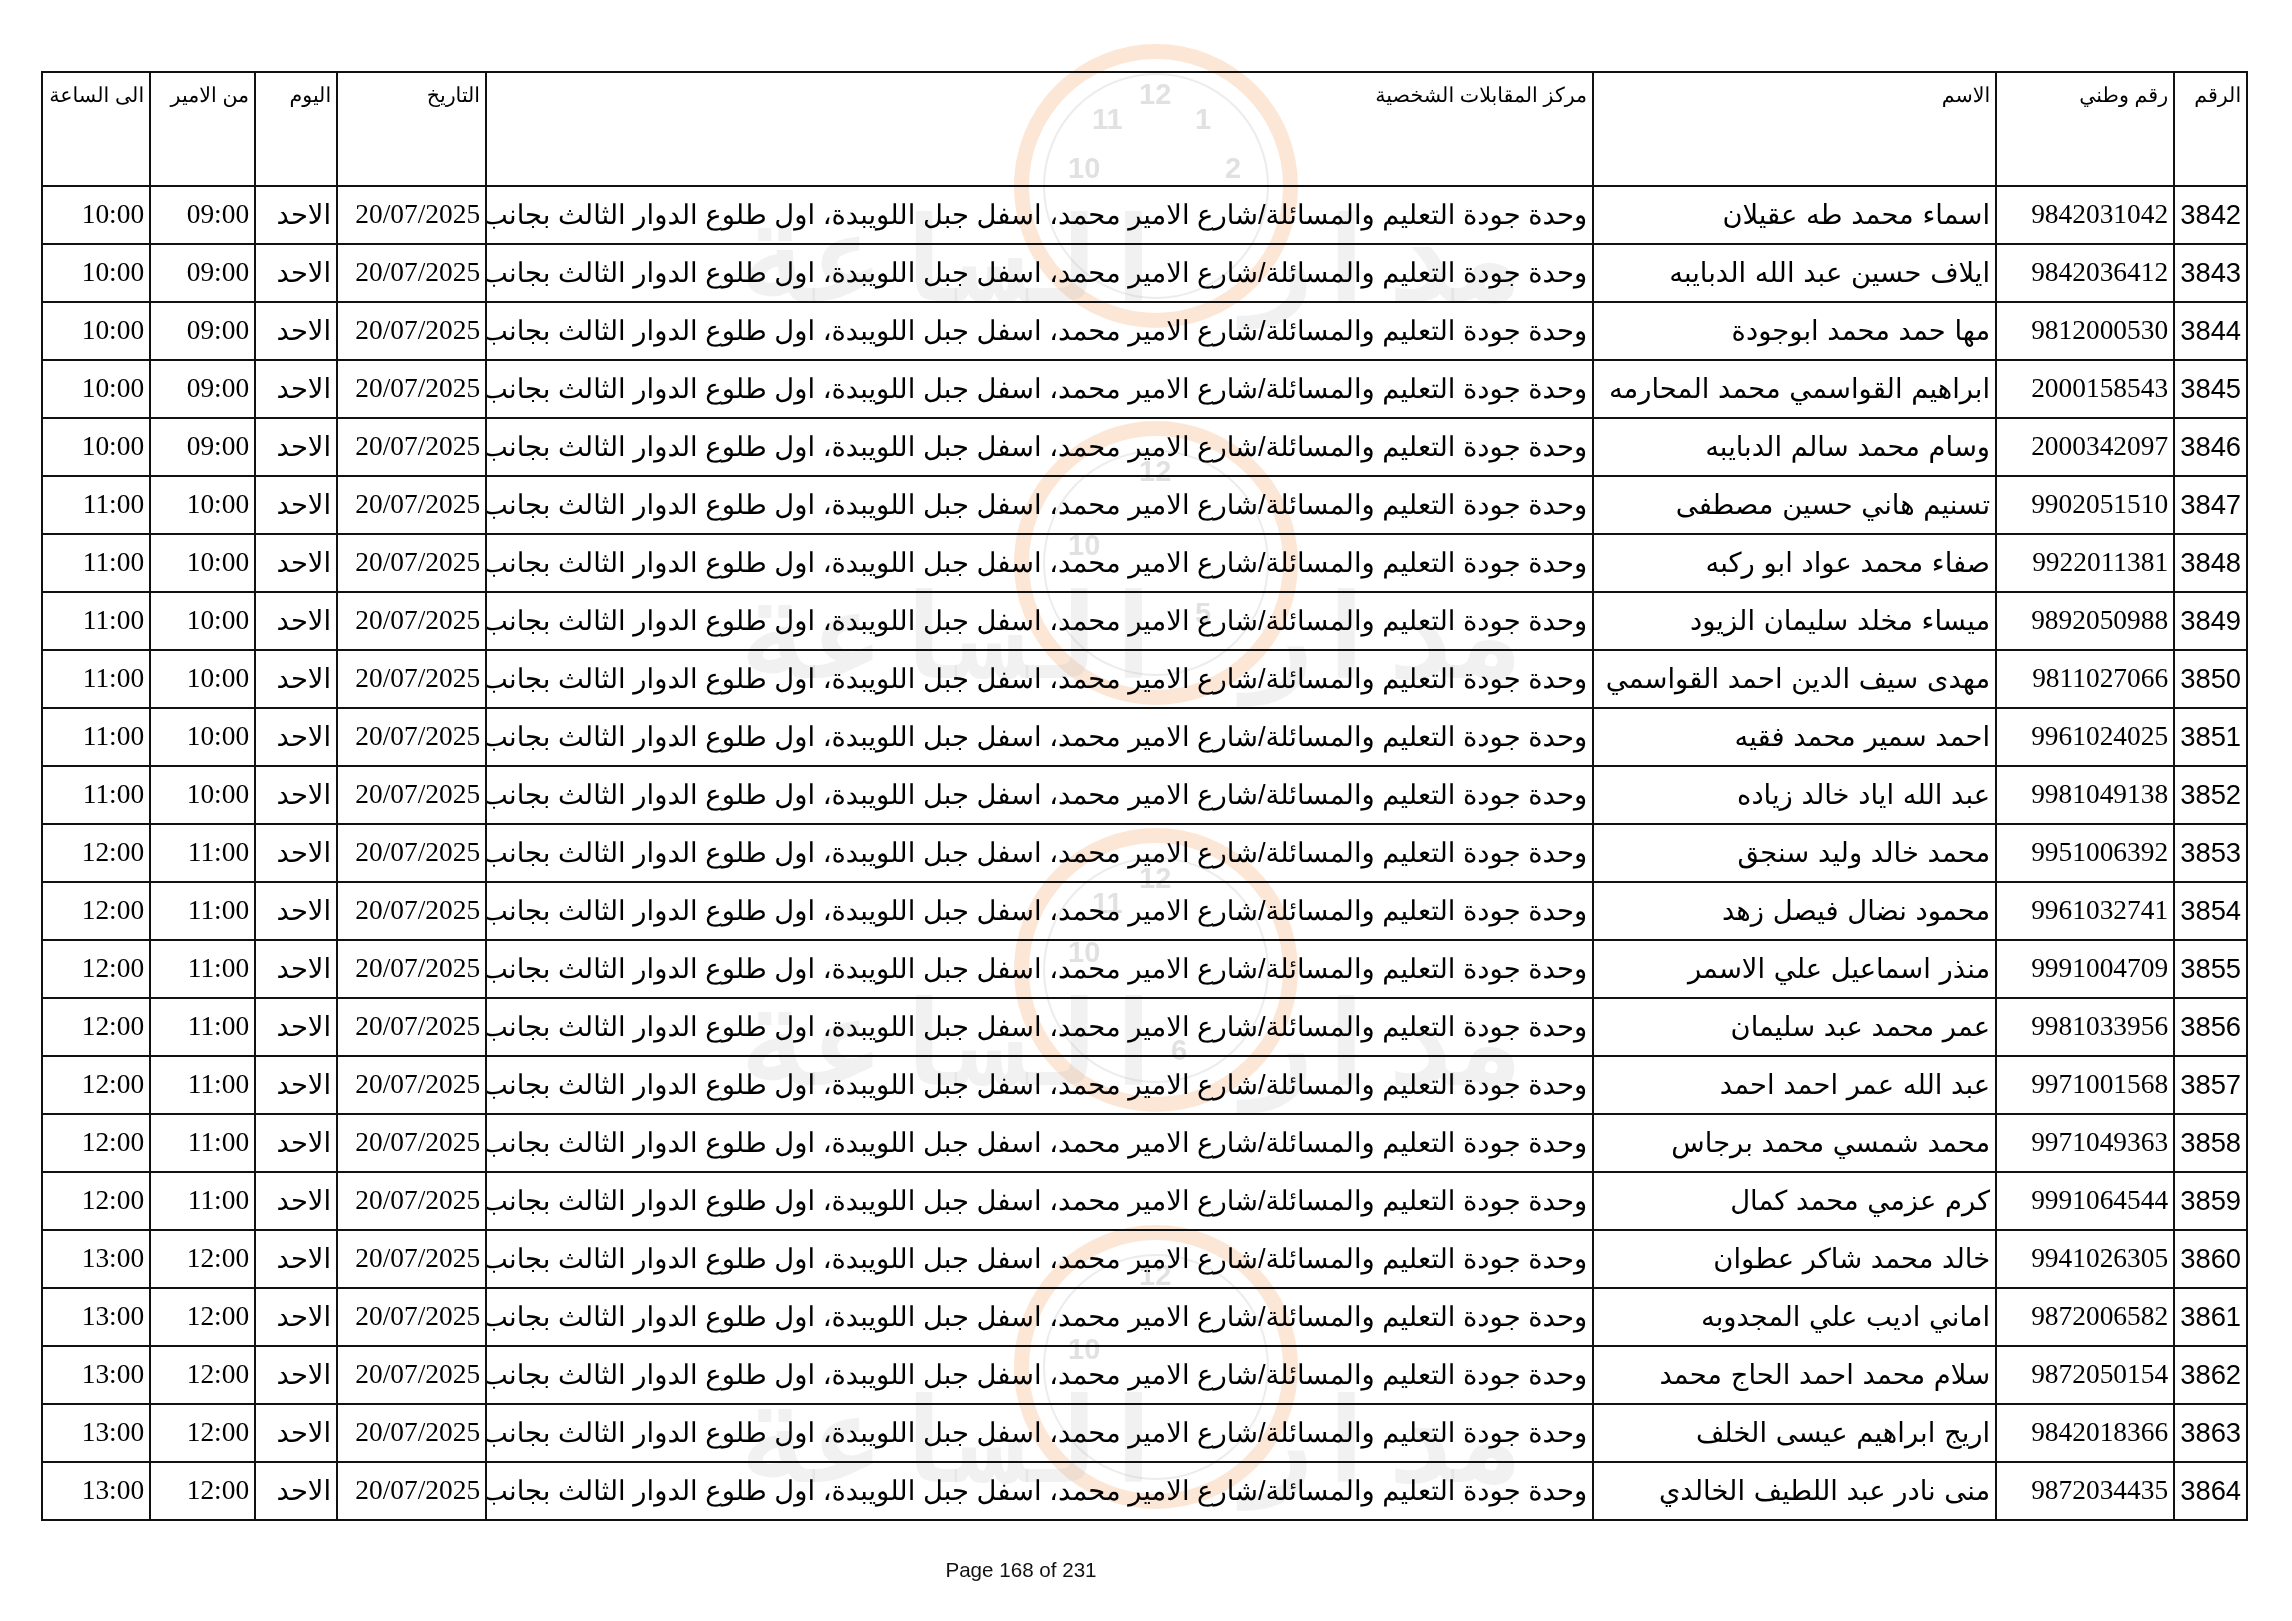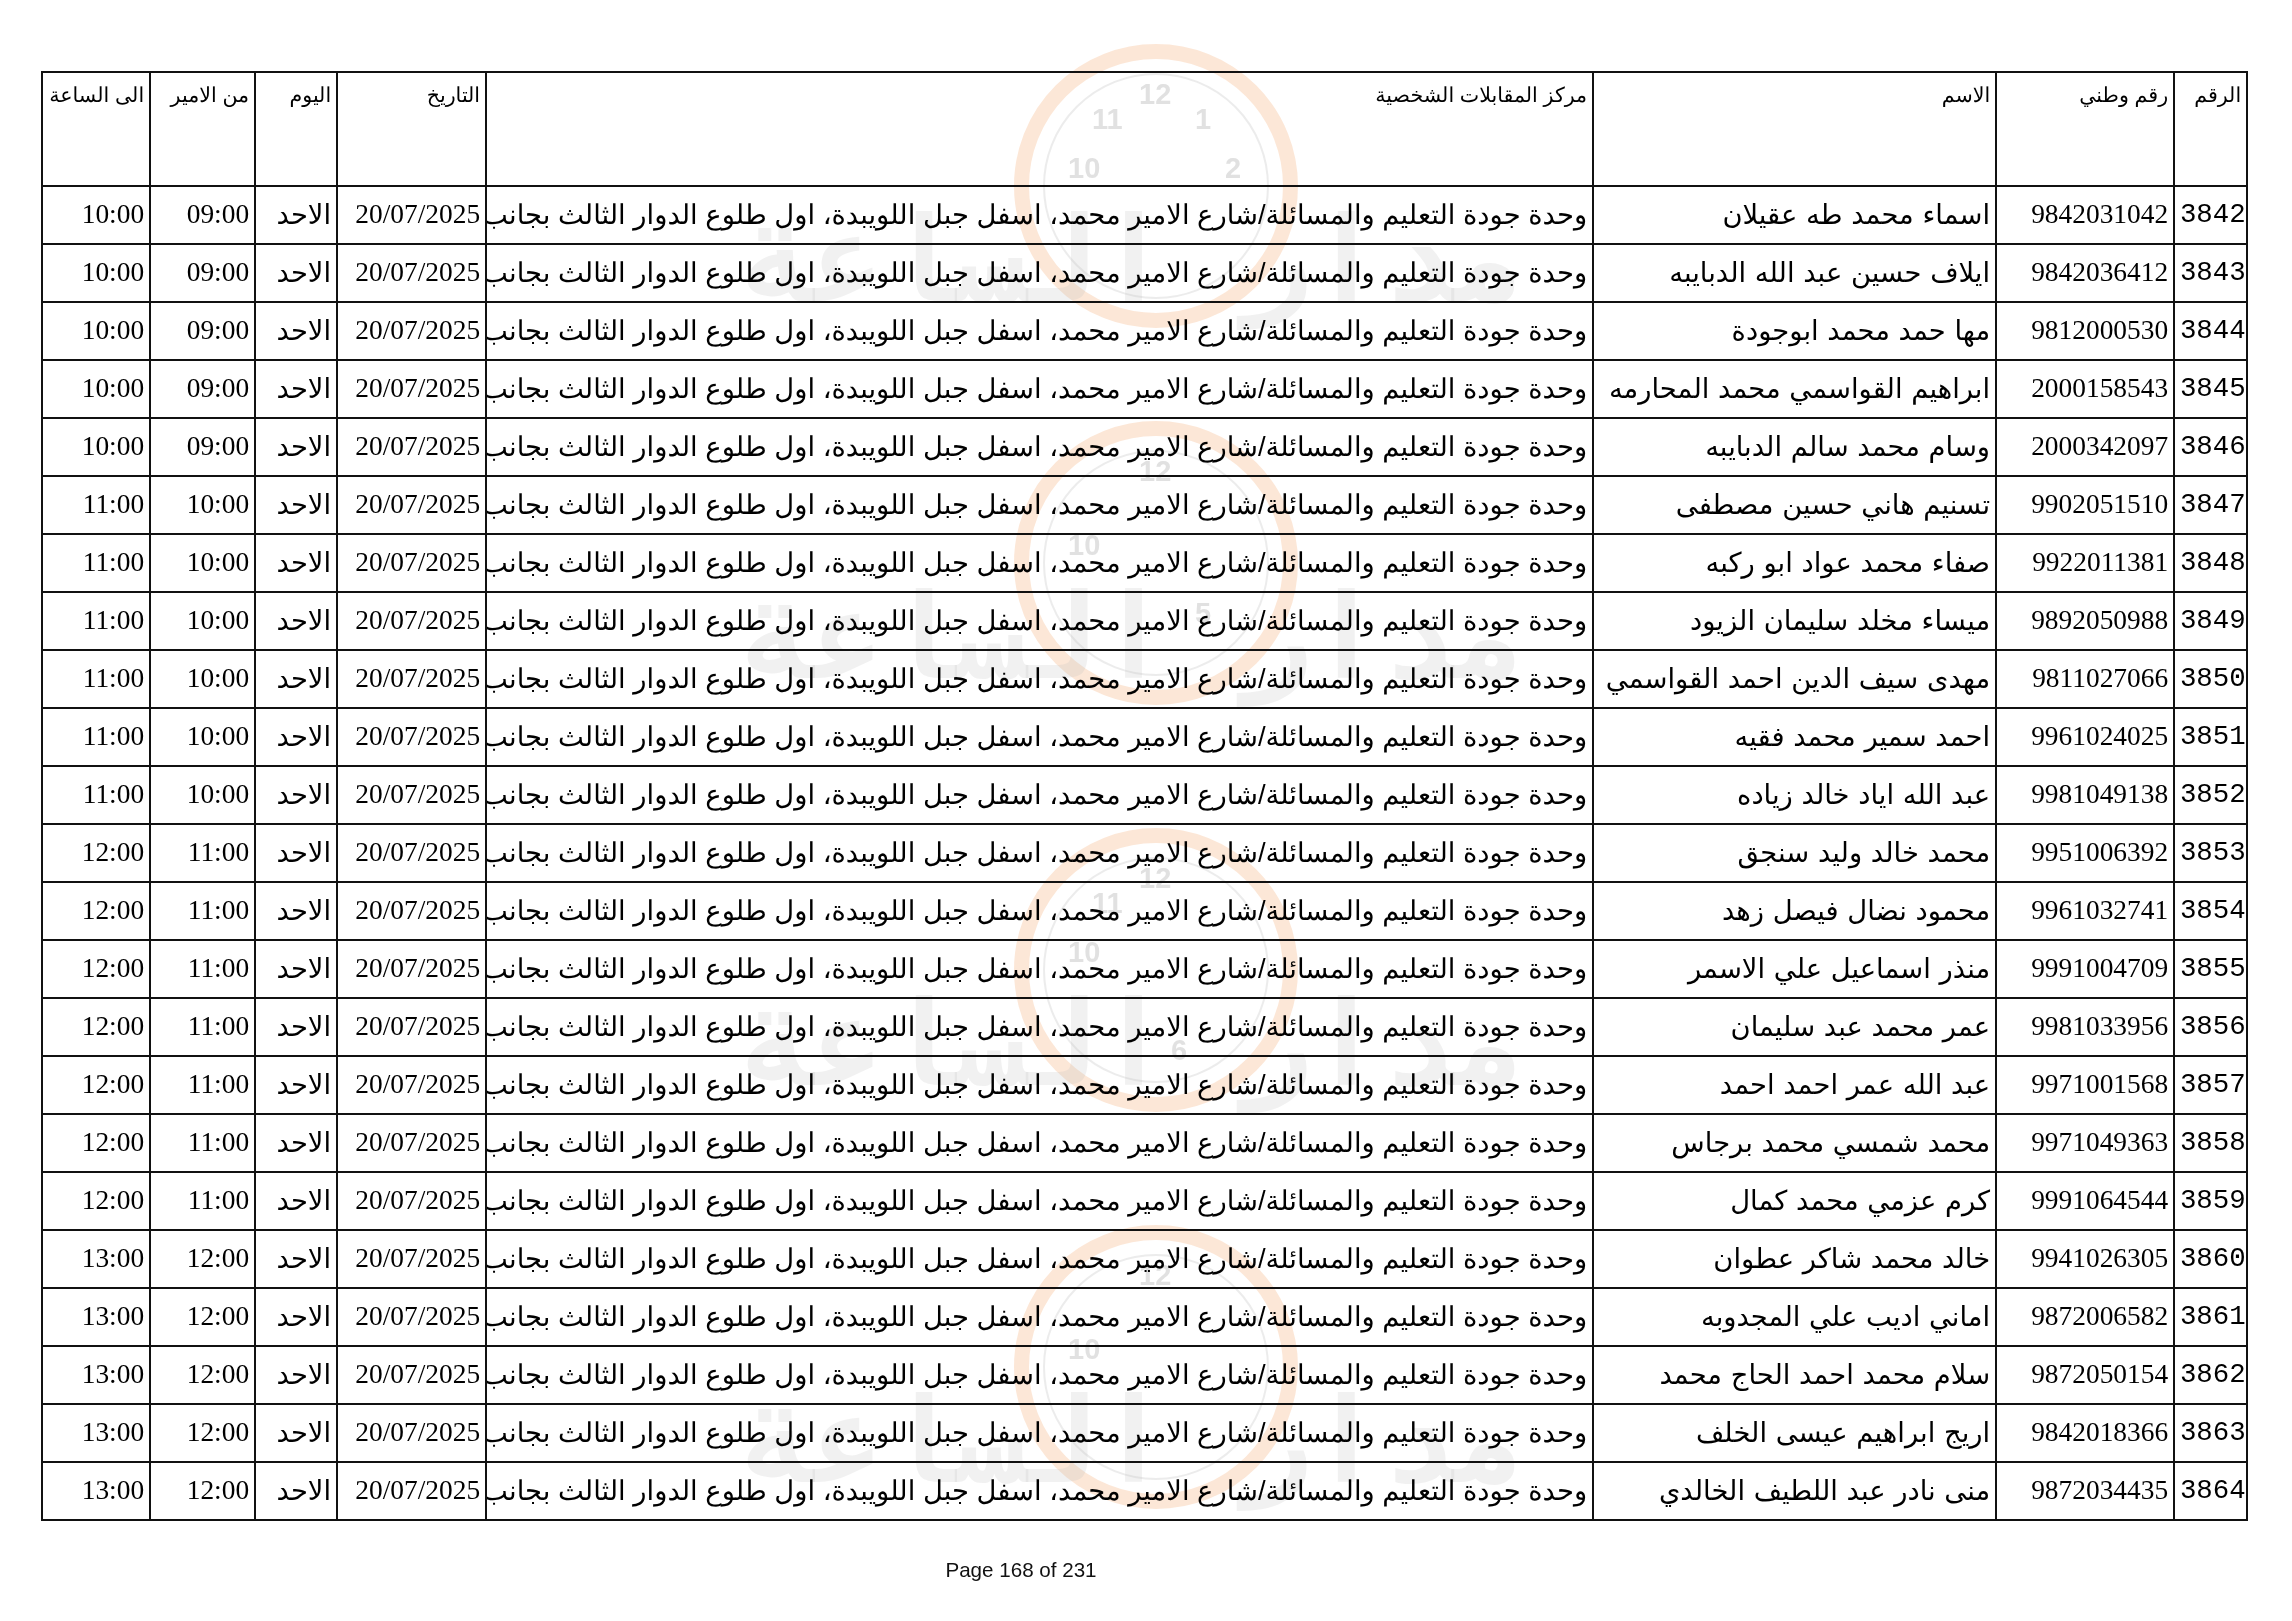--- a/index.html
+++ b/index.html
@@ -9,21 +9,21 @@
   .wm .face { position:absolute; inset:29px; border-radius:50%; border:2.9px solid rgba(180,180,180,0.25); box-sizing:border-box; }
   .wm .num { position:absolute; font-family:"Liberation Sans", sans-serif; font-weight:bold; font-size:29px; color:rgba(170,170,170,0.35); }
   .wm .txt { position:absolute; left:-225px; top:147px; width:735px; text-align:center; font-family:Liberation Mono, monospace; font-weight:bold; font-size:118px; color:rgba(190,190,190,0.22); direction:rtl; white-space:nowrap; }
   table.sheet { position:absolute; left:41px; top:71px; width:2204px; border-collapse:collapse; table-layout:fixed; z-index:1;padding-left:48px; }
   table.sheet td, table.sheet th { border:2.5px solid #111; padding:0 4.9px; overflow:hidden; white-space:nowrap; background:transparent; }
   table.sheet th { height:102px; vertical-align:top; font-weight:normal; font-family:"Liberation Sans", sans-serif; font-size:20.6px; text-align:right; padding-top:9.8px; direction:rtl; }
   table.sheet td { height:56px; vertical-align:middle; font-size:27.4px; }
   td.ar { direction:rtl; text-align:right; font-family:"DejaVu Sans", sans-serif; font-size:19.6px; vertical-align:top; padding-top:11.8px; }
   td.addr { direction:rtl; text-align:right; font-family:"Liberation Sans", sans-serif; font-size:20.6px; vertical-align:top; padding-top:9.8px; }
   td.num { text-align:right; font-family:"Liberation Serif", serif; font-size:28px; padding-top:3.9px; }
-  td.rid { text-align:right; font-family:Liberation Mono, monospace; font-size:28px; padding-top:13.7px; }
+  td.rid { text-align:right; font-family:Liberation Sans, sans-serif; font-size:28px; padding-top:13.7px; }
   td.day { direction:rtl; text-align:right; font-family:"DejaVu Sans", sans-serif; font-size:16.7px; vertical-align:top; padding-top:11.8px; }
   .footer { position:absolute; left:0; width:2042px; top:1558px; text-align:center; font-family:Liberation Sans, sans-serif; font-size:20.6px; color:#111; z-index:1; }
 </style>
 </head>
 <body>
 
 <div class="wm" style="left:1014px; top:44px;">
   <div class="ring"></div>
   <div class="face"></div>
   <span class="num" style="left:125px; top:34px;">12</span>

